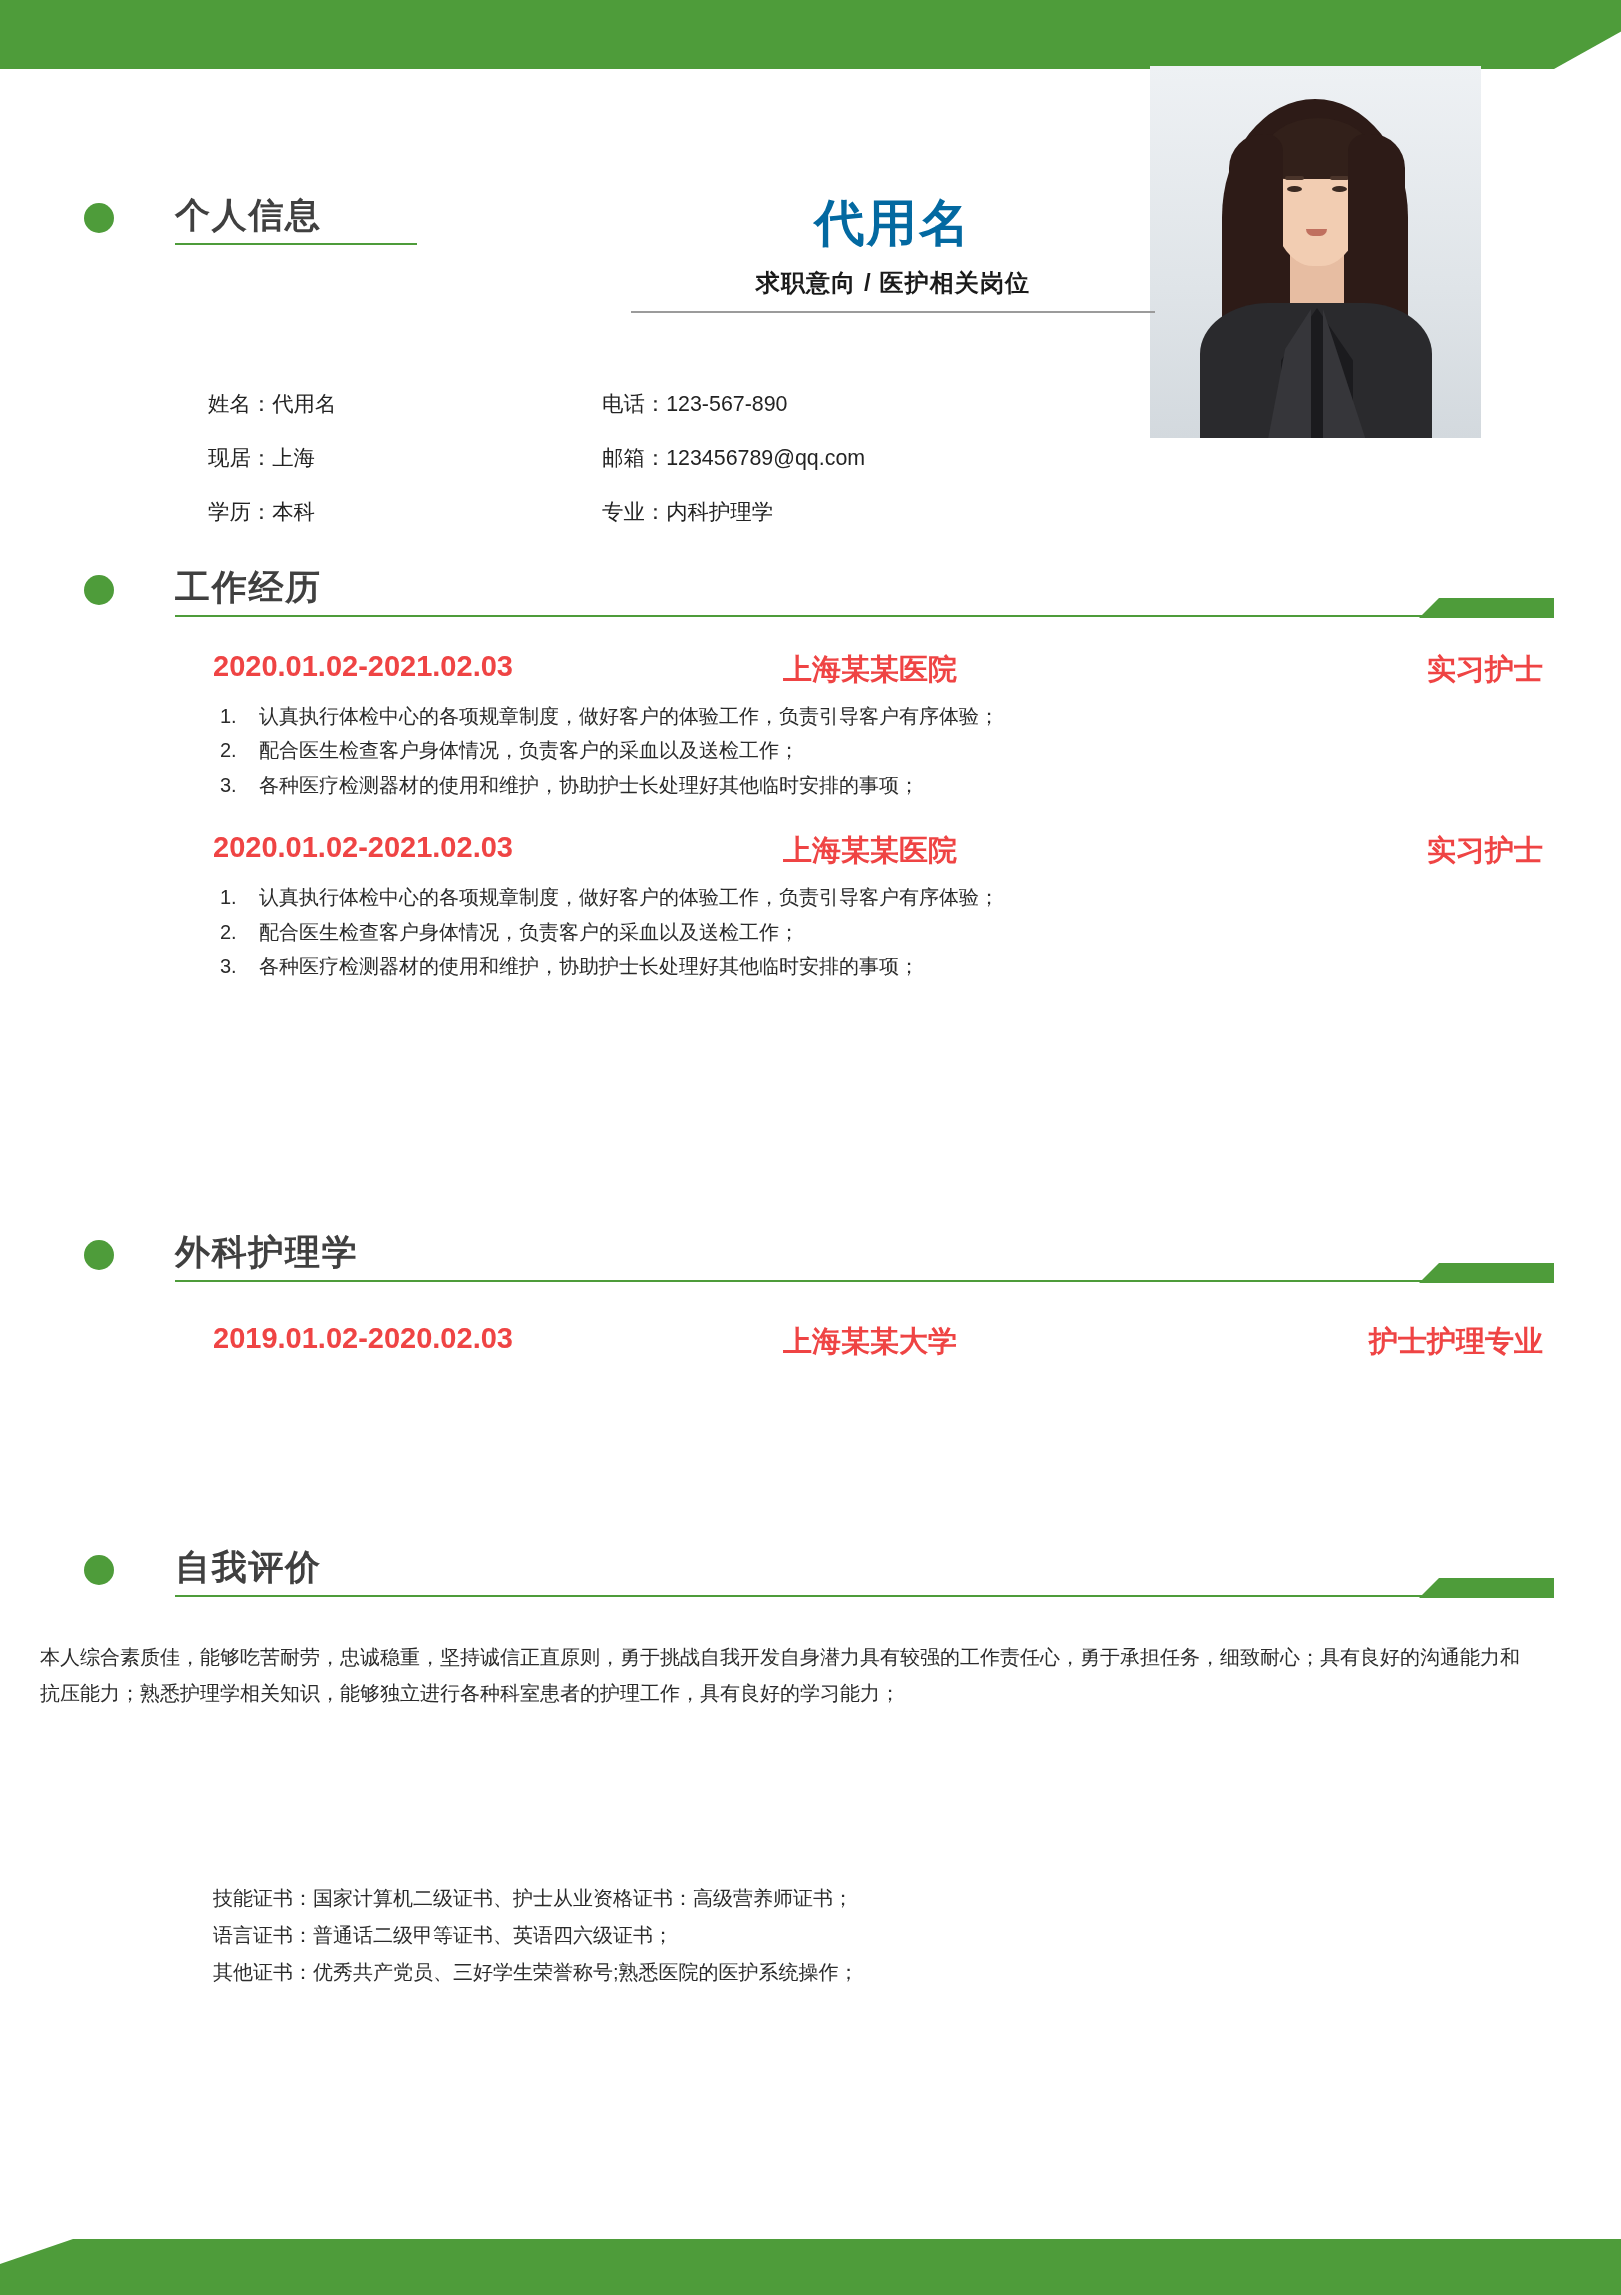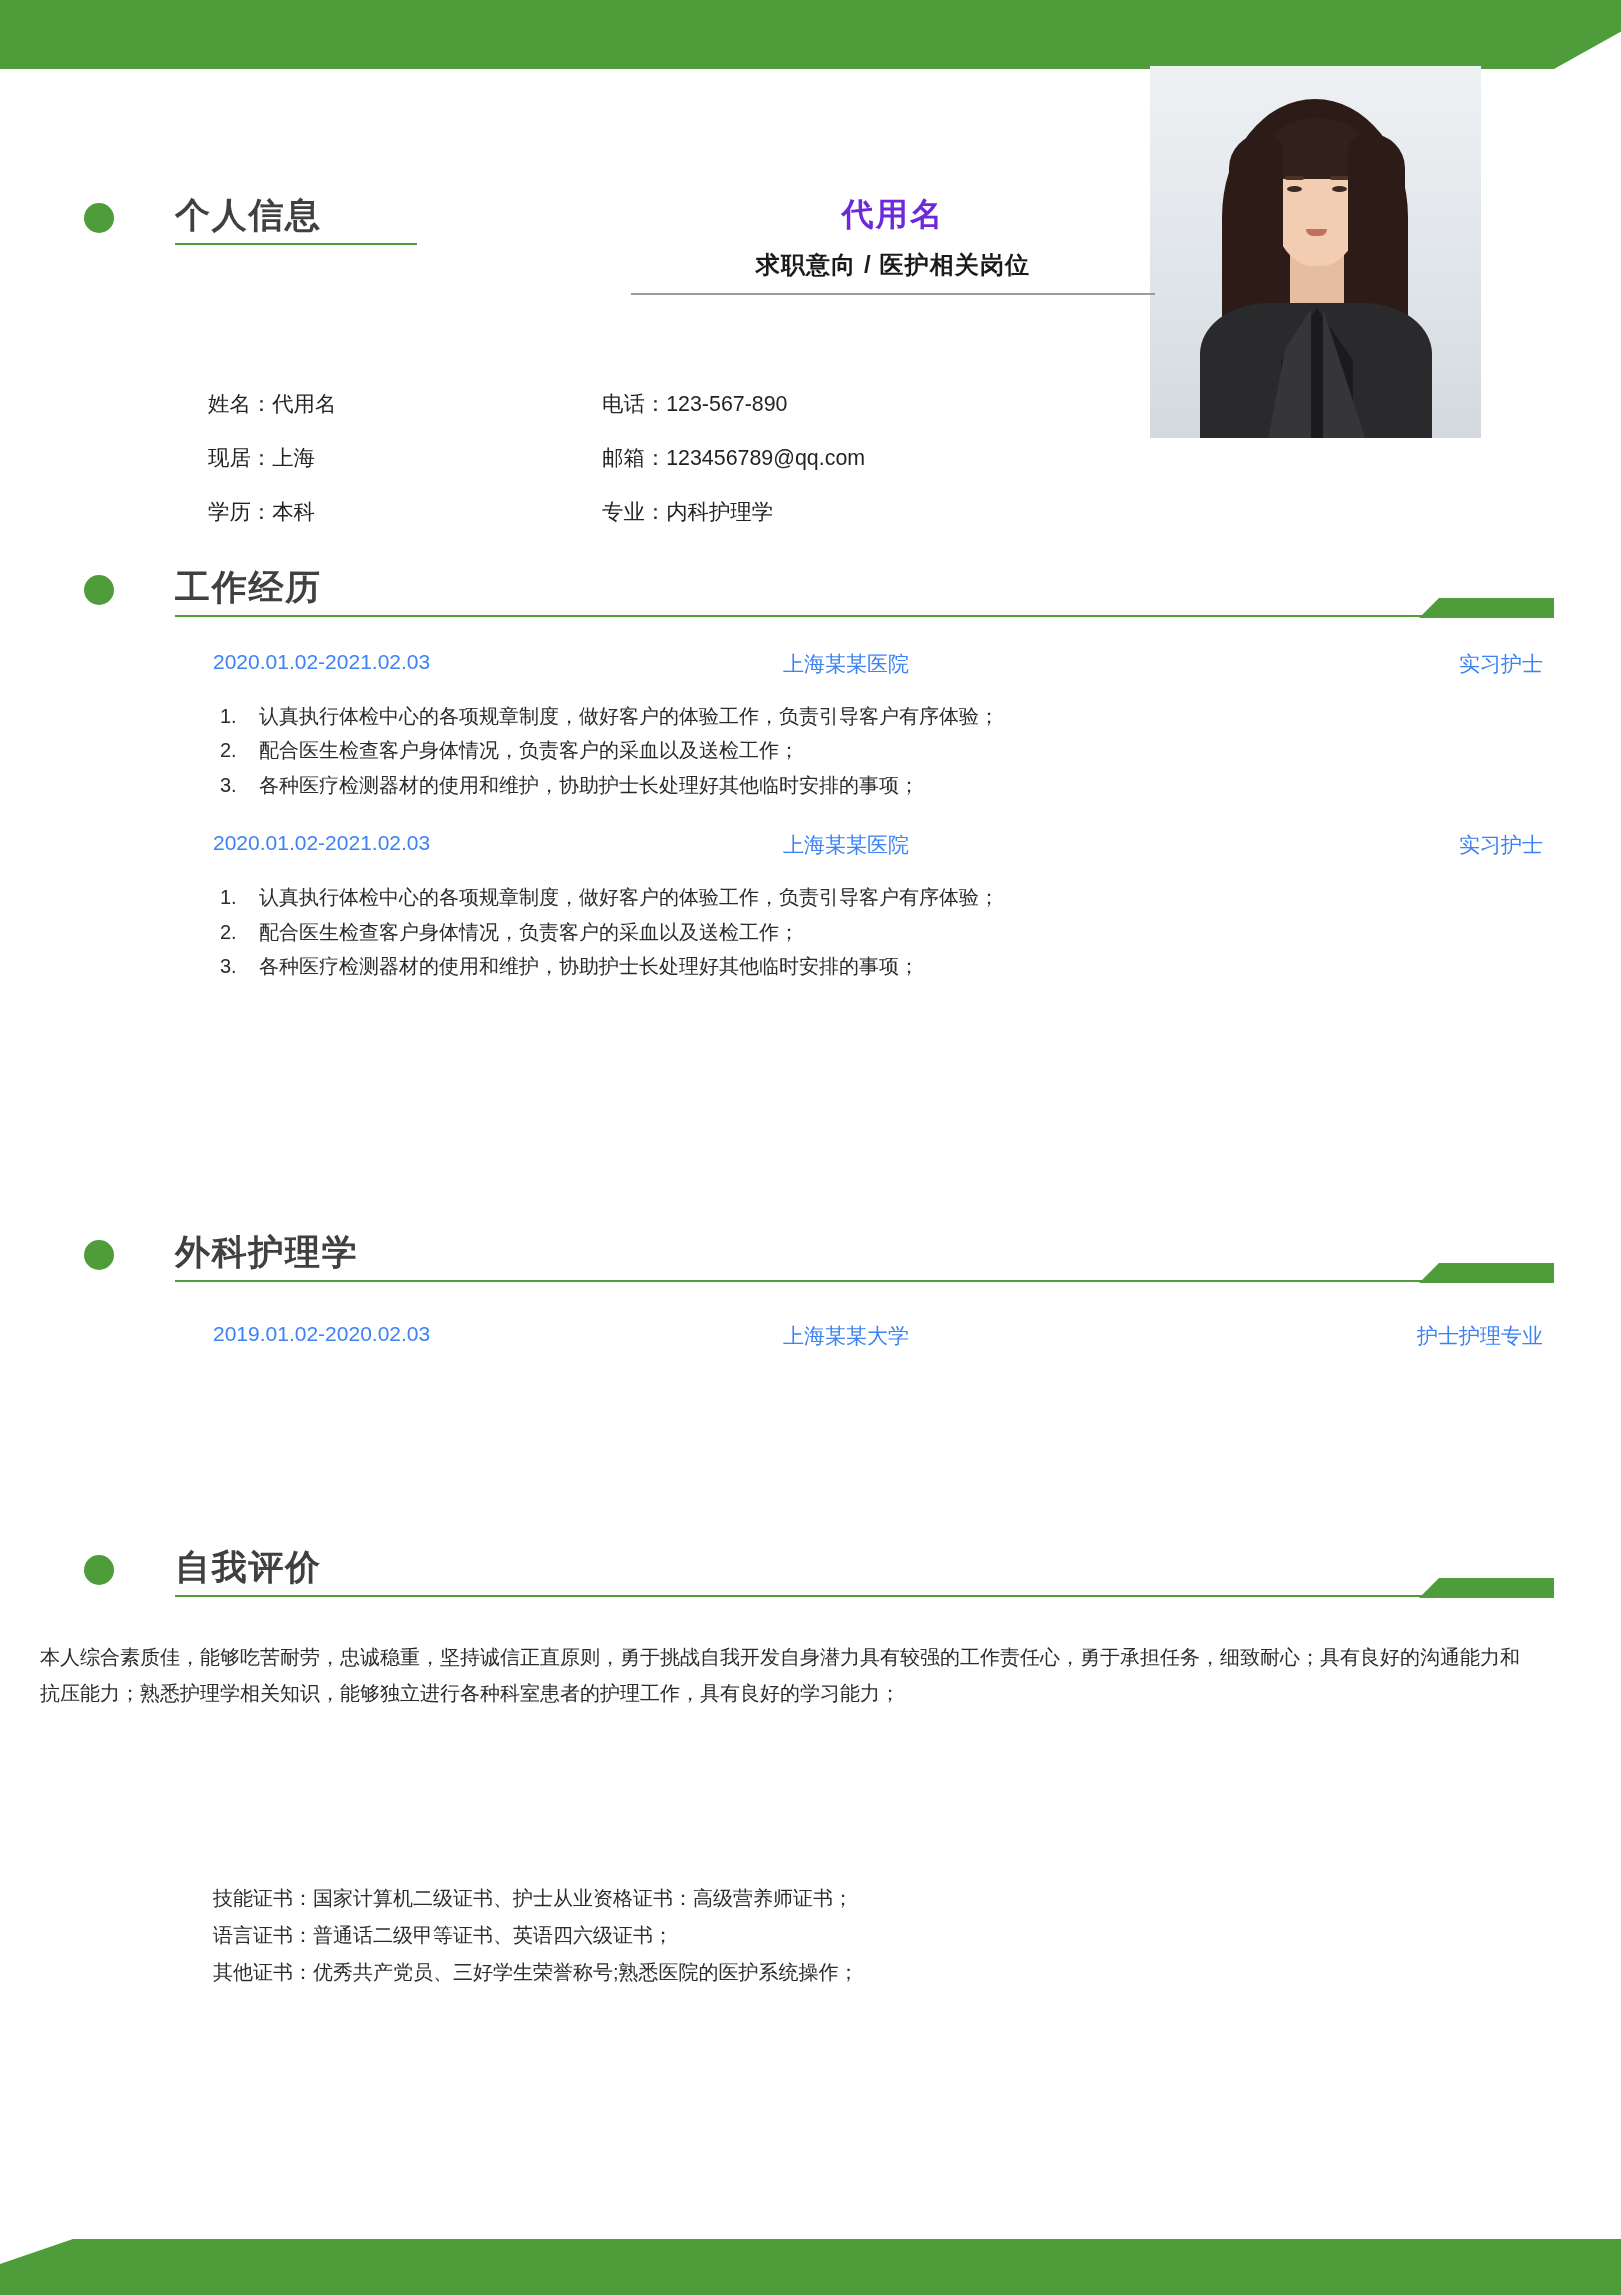--- a/index.html
+++ b/index.html
@@ -158,24 +158,24 @@
 
   
   .name-block {
     position: absolute;
     left: 631px;
     top: 198px;
     width: 524px;
     text-align: center;
   }
   .cand-name {
-    font-size: 32px;
+    font-size: 50px;
     font-weight: bold;
     letter-spacing: 2.3px;
-    color: #6d28d9;
+    color: #0369a1;
     line-height: 1;
   }
   .job-intent {
     margin-top: 19px;
     font-size: 24px;
     font-weight: bold;
     color: #1a1a1a;
     letter-spacing: 1.1px;
   }
   .name-underline {
@@ -245,23 +245,23 @@
     display: flex;
     margin-bottom: 25px;
   }
   .info-col-a { width: 394px; }
   .info-col-b { width: 473px; }
 
   
   .entry-head {
     position: relative;
     height: 39px;
-    font-size: 21px;
-    font-weight: normal;
-    color: #3b82f6;
+    font-size: 29px;
+    font-weight: bold;
+    color: #ef4444;
   }
   .eh-date { position: absolute; left: 213px; }
   .eh-org  { position: absolute; left: 783px; }
   .eh-role { position: absolute; right: 79px; }
 
   .bullets {
     margin: 10px 0 0 0;
     padding: 0;
     list-style: none;
     font-size: 20px;

